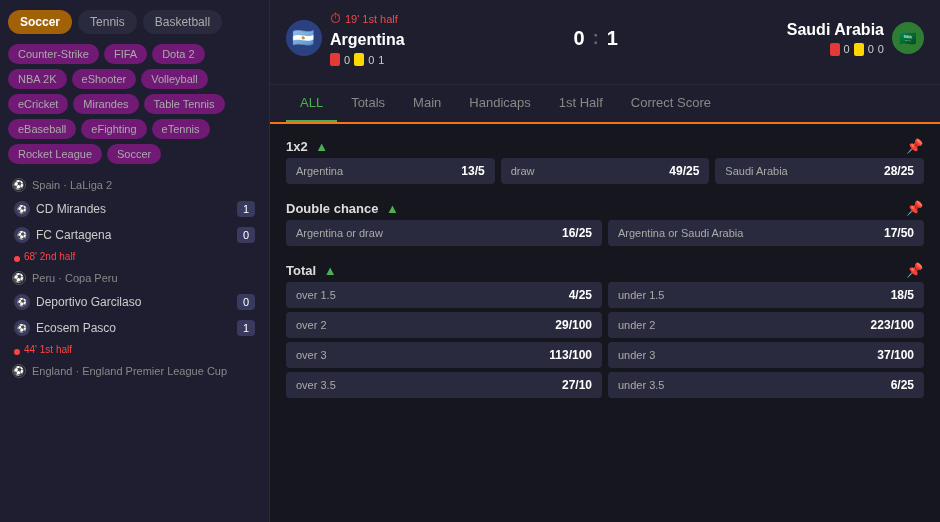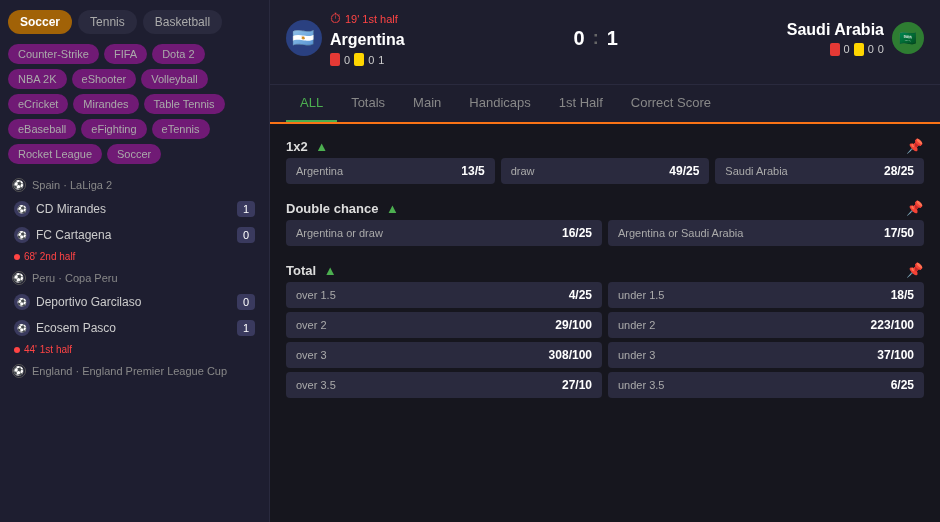--- a/index.html
+++ b/index.html
@@ -115,21 +115,21 @@
     .match-score-badge {
       background: #3a3a5e;
       color: #fff;
       border-radius: 4px;
       padding: 2px 6px;
       font-size: 11px;
     }
 
     .match-time {
       display: flex;
-      align-items: center;
+      align-items: flex-end;
       gap: 4px;
       padding: 3px 6px;
       font-size: 10px;
       color: #f44;
     }
 
     .time-dot {
       width: 6px;
       height: 6px;
       background: #f44;
@@ -538,21 +538,21 @@
           <span class="bet-odds">29/100</span>
         </div>
         <div class="bet-cell">
           <span class="bet-label">under 2</span>
           <span class="bet-odds">223/100</span>
         </div>
       </div>
       <div class="bet-row">
         <div class="bet-cell">
           <span class="bet-label">over 3</span>
-          <span class="bet-odds">308/100</span>
+          <span class="bet-odds">113/100</span>
         </div>
         <div class="bet-cell">
           <span class="bet-label">under 3</span>
           <span class="bet-odds">37/100</span>
         </div>
       </div>
       <div class="bet-row">
         <div class="bet-cell">
           <span class="bet-label">over 3.5</span>
           <span class="bet-odds">27/10</span>

